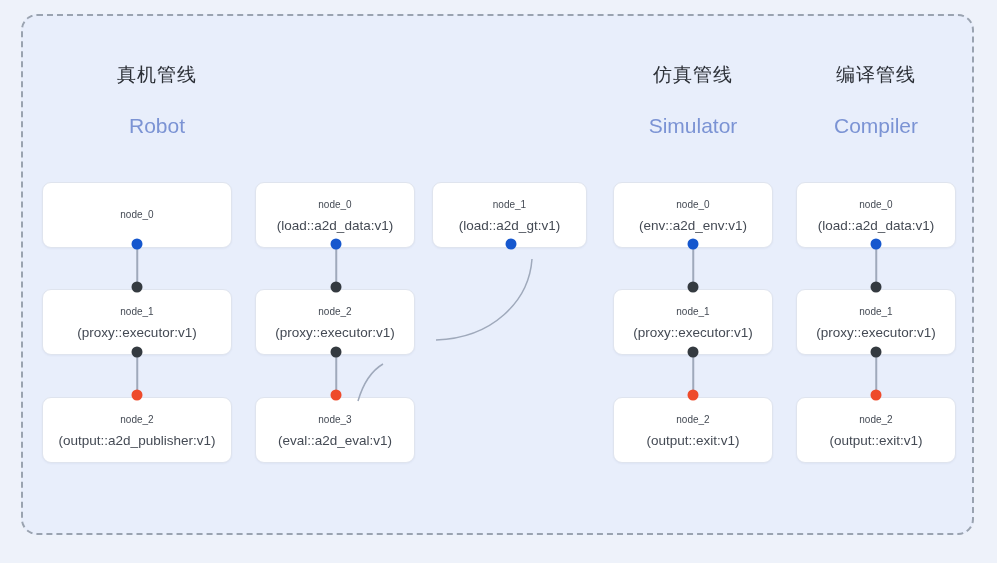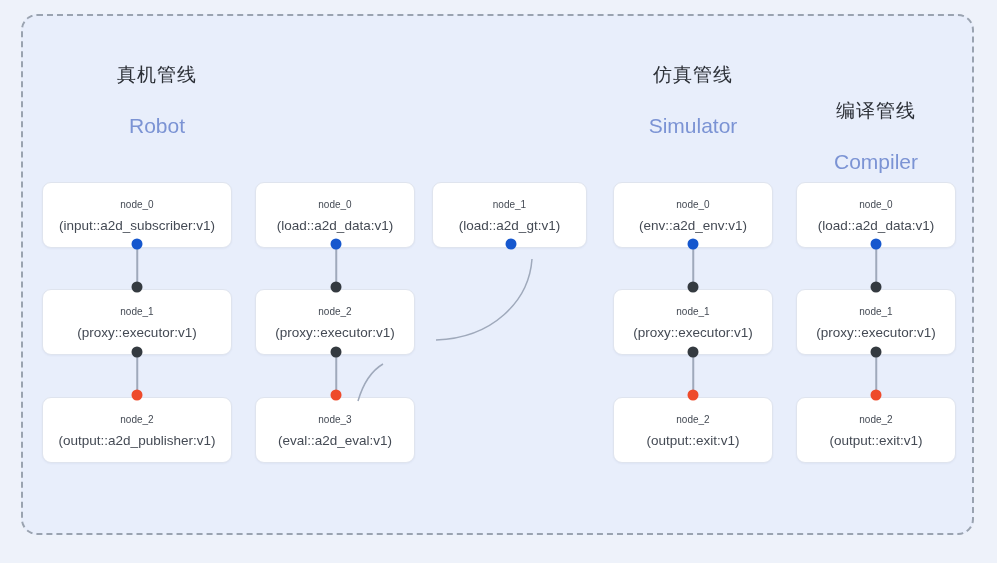--- a/index.html
+++ b/index.html
@@ -123,21 +123,21 @@
     <div class="col-title-cn">真机管线</div>
     <div class="col-title-en">Robot</div>
   </div>
 
 
   <div class="col-header" style="left:550px; top:46px;">
     <div class="col-title-cn">仿真管线</div>
     <div class="col-title-en">Simulator</div>
   </div>
 
-  <div class="col-header" style="left:733px; top:46px;margin-top:36px;">
+  <div class="col-header" style="left:733px; top:46px;">
     <div class="col-title-cn">编译管线</div>
     <div class="col-title-en">Compiler</div>
   </div>
 
   <div class="link-v" style="left:114px; top:228px; height:42px;"></div>
   <div class="link-v" style="left:114px; top:336px; height:42px;"></div>
 
   <div class="link-v" style="left:313px; top:228px; height:42px;"></div>
   <div class="link-v" style="left:313px; top:336px; height:42px;"></div>
 
@@ -149,21 +149,20 @@
 
   <svg id="edges-layer" viewBox="0 0 997 563">
 
     <path d="M 509,243 C 506,285 470,322 413,324"></path>
 
     <path d="M 360,348 C 348,355 340,368 335,385"></path>
   </svg>
 
   <div class="node-card" style="left:19px; top:166px; width:190px; height:66px;">
     <div class="node-id">node_0</div>
-    <div class="node-type">(input::a2d_subscriber:v1)</div>
   </div>
   <div class="port port-out" style="left:114px; top:228px;"></div>
 
   <div class="node-card" style="left:232px; top:166px; width:160px; height:66px;">
     <div class="node-id">node_0</div>
     <div class="node-type">(load::a2d_data:v1)</div>
   </div>
   <div class="port port-out" style="left:313px; top:228px;"></div>
 
   <div class="node-card" style="left:409px; top:166px; width:155px; height:66px;">

